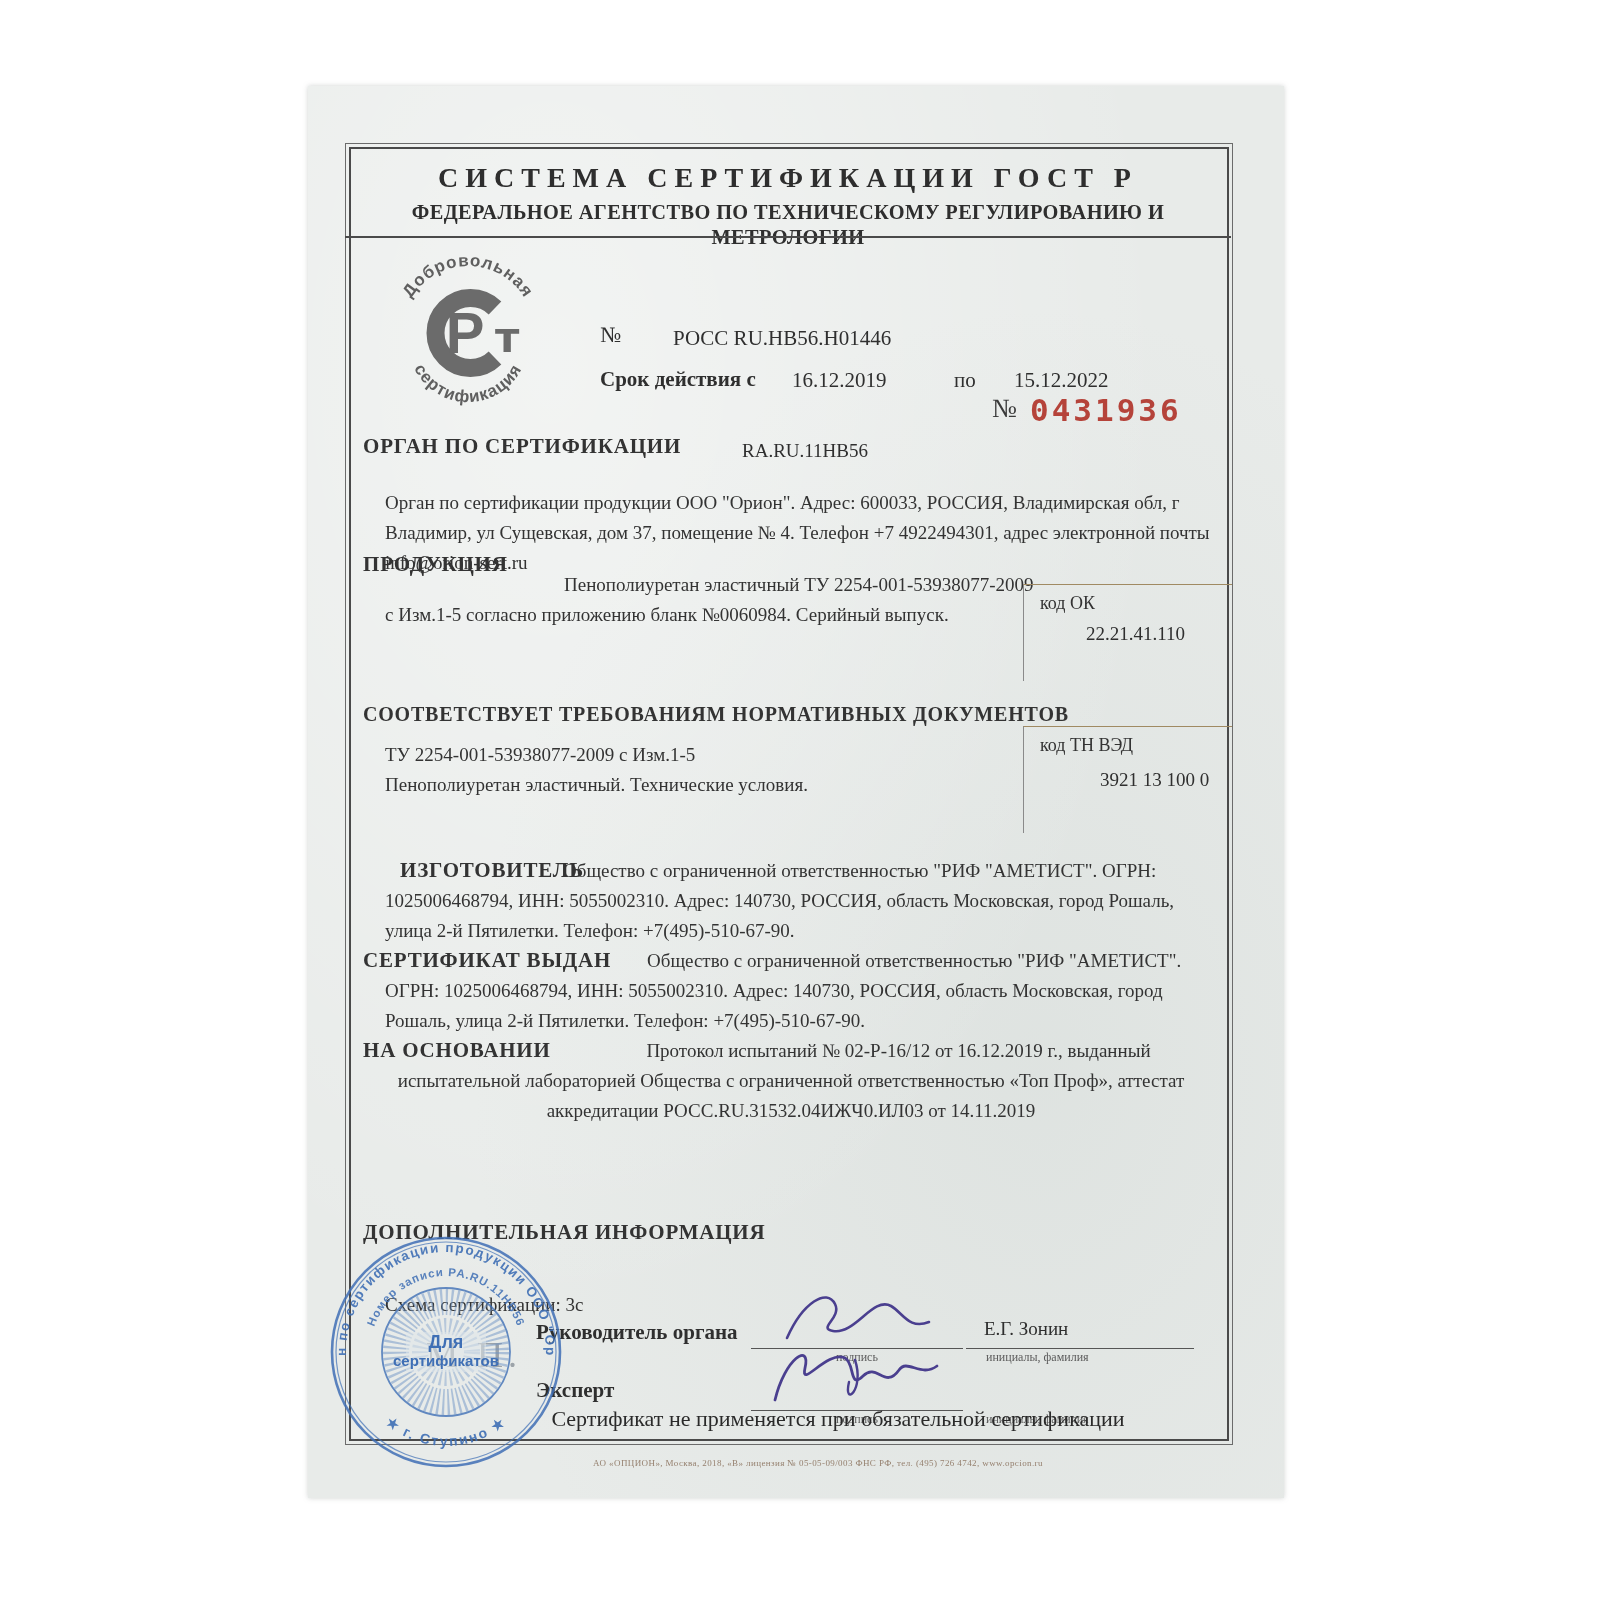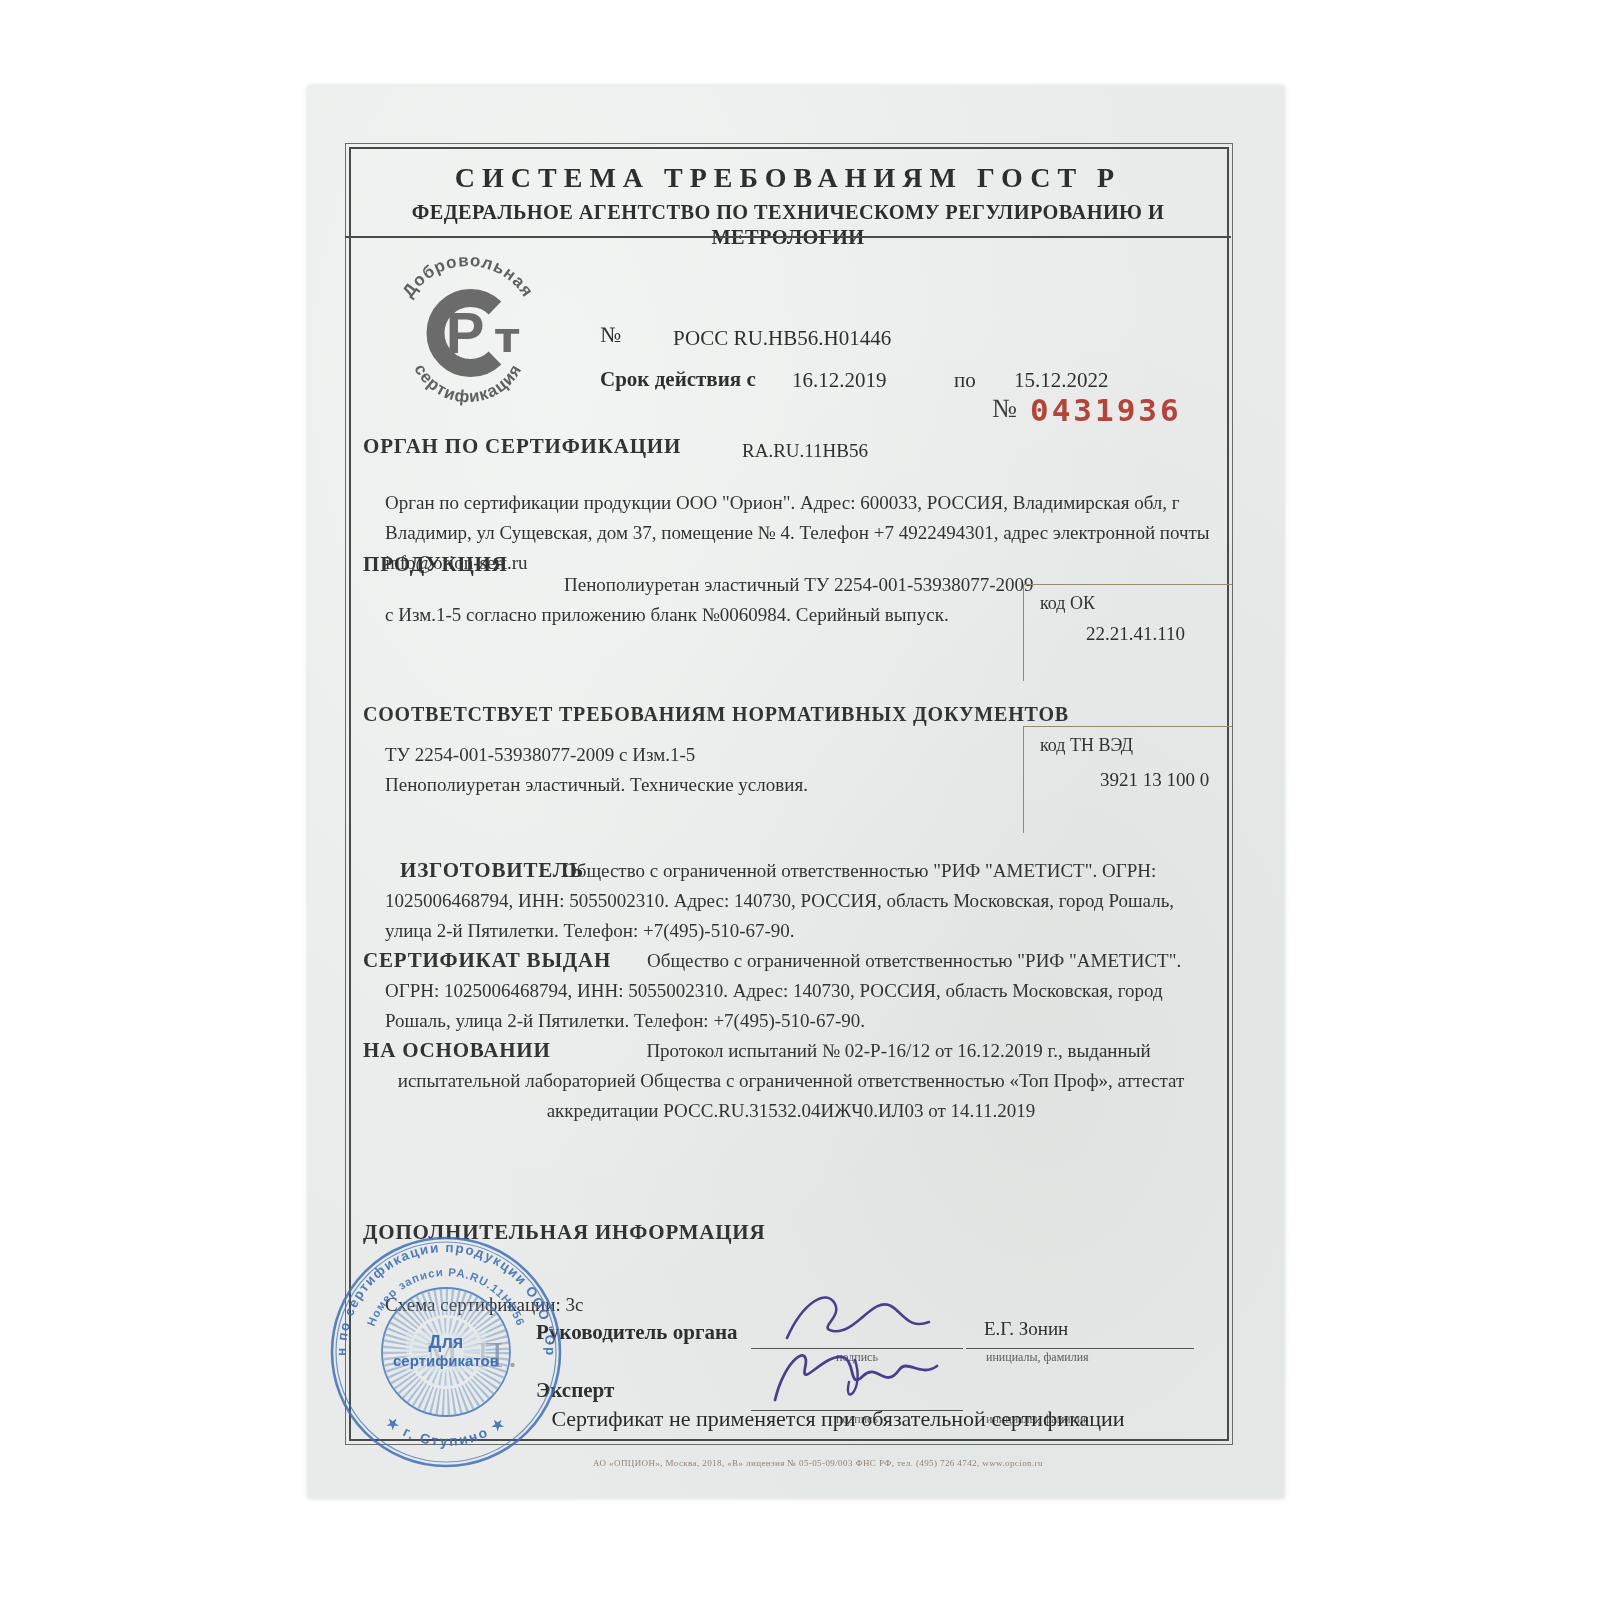--- a/index.html
+++ b/index.html
@@ -70,21 +70,21 @@
     font-size:9px;letter-spacing:.4px;color:#96816f;text-align:center;
   }
 </style>
 </head>
 <body>
 
 <div class="paper">
 
   <div class="frame abs"></div>
 
-  <div class="abs hdr1">СИСТЕМА ТРЕБОВАНИЯМ ГОСТ Р</div>
+  <div class="abs hdr1">СИСТЕМА СЕРТИФИКАЦИИ ГОСТ Р</div>
   <div class="abs hdr2">ФЕДЕРАЛЬНОЕ АГЕНТСТВО ПО ТЕХНИЧЕСКОМУ РЕГУЛИРОВАНИЮ И МЕТРОЛОГИИ</div>
   <div class="abs hdr-sep"></div>
 
   <div class="abs" style="left:68px;top:160px;width:190px;height:165px;">
     <svg width="190" height="165" viewBox="0 0 190 165">
       <defs>
         <path id="logoTop" d="M 26,86 A 66,66 0 0 1 158,86"></path>
         <path id="logoBottom" d="M 32,96 A 60,60 0 0 0 152,96"></path>
       </defs>
       <text font-family="Liberation Sans, sans-serif" font-size="17" font-weight="bold" fill="#5f5f5f" letter-spacing="1">

